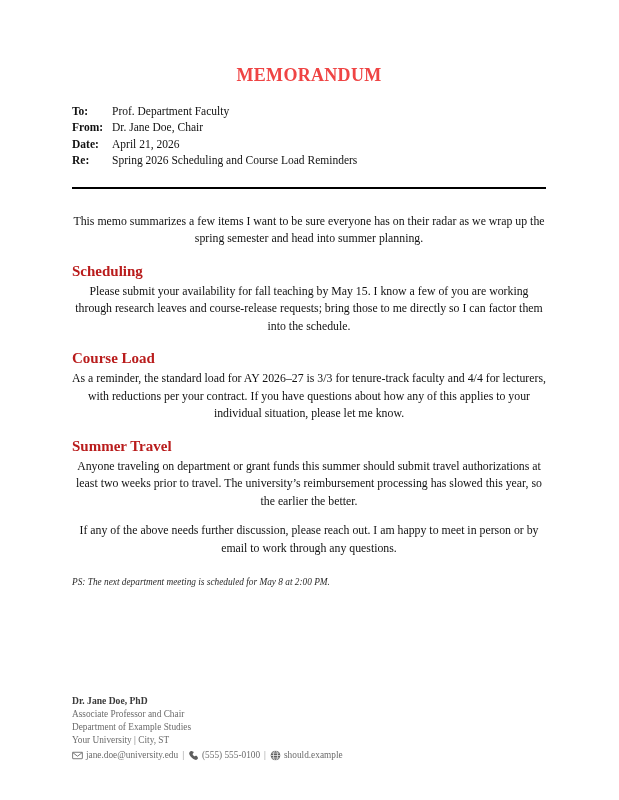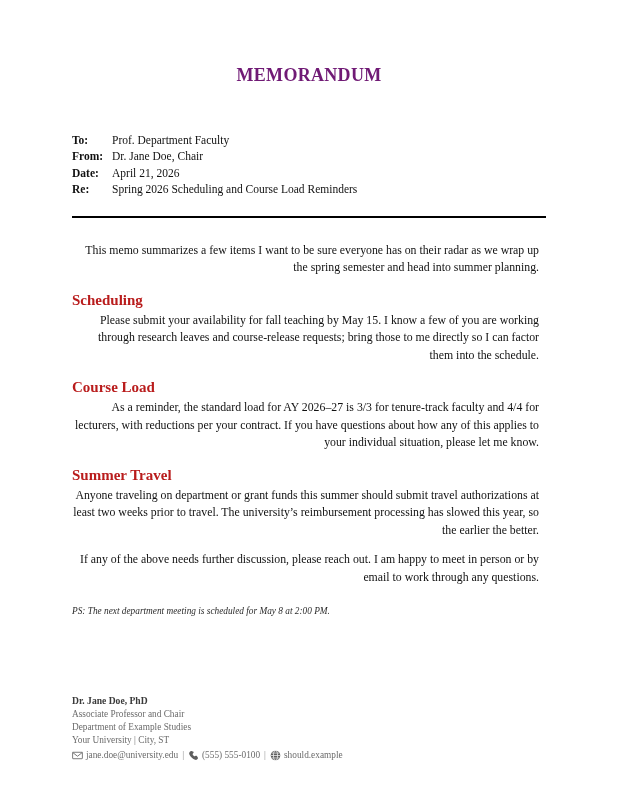--- a/index.html
+++ b/index.html
@@ -23,26 +23,26 @@
   }
 
   
   .memo-title {
     text-align: center;
     font-size: 18px;
     font-weight: bold;
     letter-spacing: 0.3px;
     margin-top: 66px;
     line-height: 1.1;
-    color: #701a75;
+    color: #ef4444;
   }
 
   
   .meta {
-    margin-top: 46px;
+    margin-top: 17px;
   }
   .meta-row {
     display: flex;
     font-size: 11.5px;
     line-height: 16.5px;
     color: #111111;
   }
   .meta-label {
     width: 40px;
     flex: 0 0 40px;
@@ -61,22 +61,22 @@
     line-height: 0;
   }
 
   
   .body-block {
     margin-top: 24px;
   }
   p.para {
     font-size: 11.8px;
     line-height: 17.5px;
-    margin: 0 7px 12px 0;
-    text-align: right;
+    margin: 0 0 12px 0;
+    text-align: center;
     color: #111111;
   }
   h2.section-heading {
     font-size: 15px;
     font-weight: bold;
     margin: 14px 0 2px 0;
     line-height: 19px;
     color: #b91c1c;
   }
   h2.section-heading + p.para {

